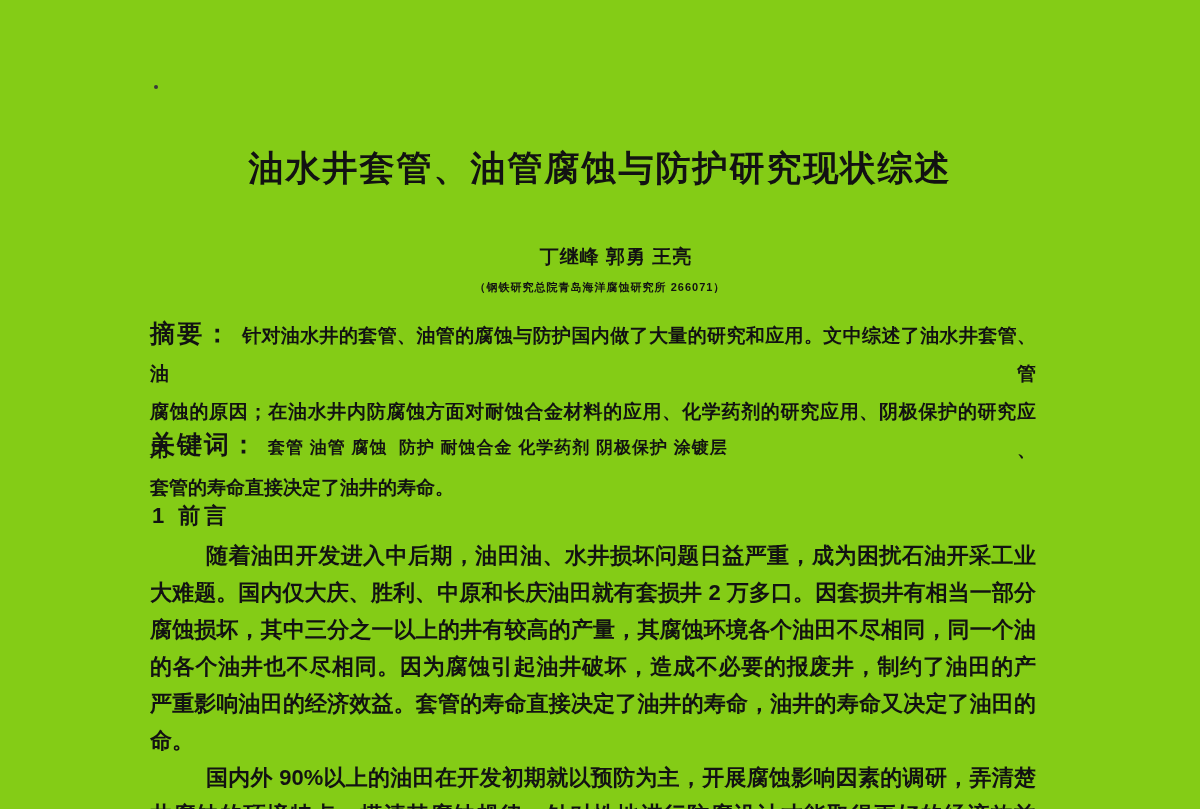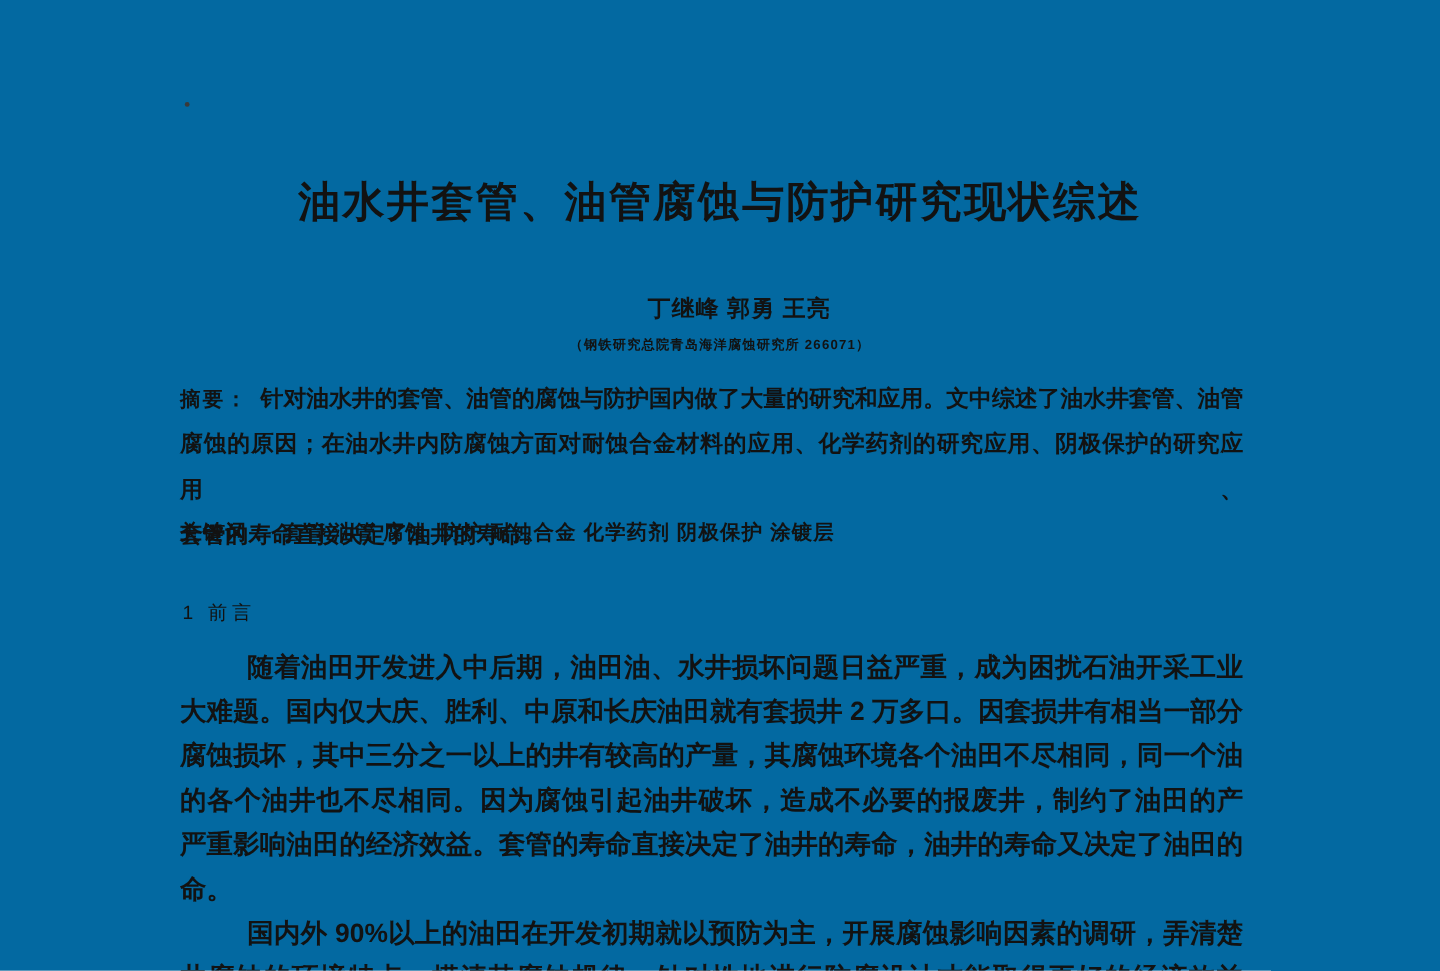--- a/index.html
+++ b/index.html
@@ -1,20 +1,20 @@
 <!DOCTYPE html>
 <html><head>
 <meta charset="utf-8">
 <style>
   html, body { margin: 0; padding: 0; background: #e8e8e8; }
   .page {
     position: relative;
     width: 1200px;
     height: 809px;
-    background: #0369a1;
+    background: #84cc16;
     overflow: hidden;
     color: #121212;
     font-family: "Liberation Sans", "DejaVu Sans", sans-serif;
     margin: 0 auto;
   }
   .stray-mark {
     position: absolute;
     left: 154px;
     top: 85px;
     width: 4px;
@@ -59,42 +59,42 @@
     top: 314px;
     width: 886px;
   }
   .abstract-block .line {
     line-height: 38px;
     font-size: 19px;
     font-weight: bold;
     text-align: justify;
   }
   .label-big {
-    font-size: 17px;
+    font-size: 25px;
     font-weight: bold;
     letter-spacing: 2px;
     margin-right: 10px;
   }
   .fill { text-align-last: justify; }
   .keywords-line {
     position: absolute;
     left: 150px;
     top: 428px;
     width: 886px;
     line-height: 32px;
     font-size: 17px;
     font-weight: bold;
   }
   .keywords-line .kw-text { letter-spacing: 1px; white-space: pre; }
   .section-heading {
     position: absolute;
     left: 152px;
     top: 501px;
-    font-size: 16px;
-    font-weight: normal;
+    font-size: 22px;
+    font-weight: bold;
     letter-spacing: 4px;
   }
   .body-block {
     position: absolute;
     left: 150px;
     top: 537px;
     width: 886px;
   }
   .body-block .line {
     height: 37px;

